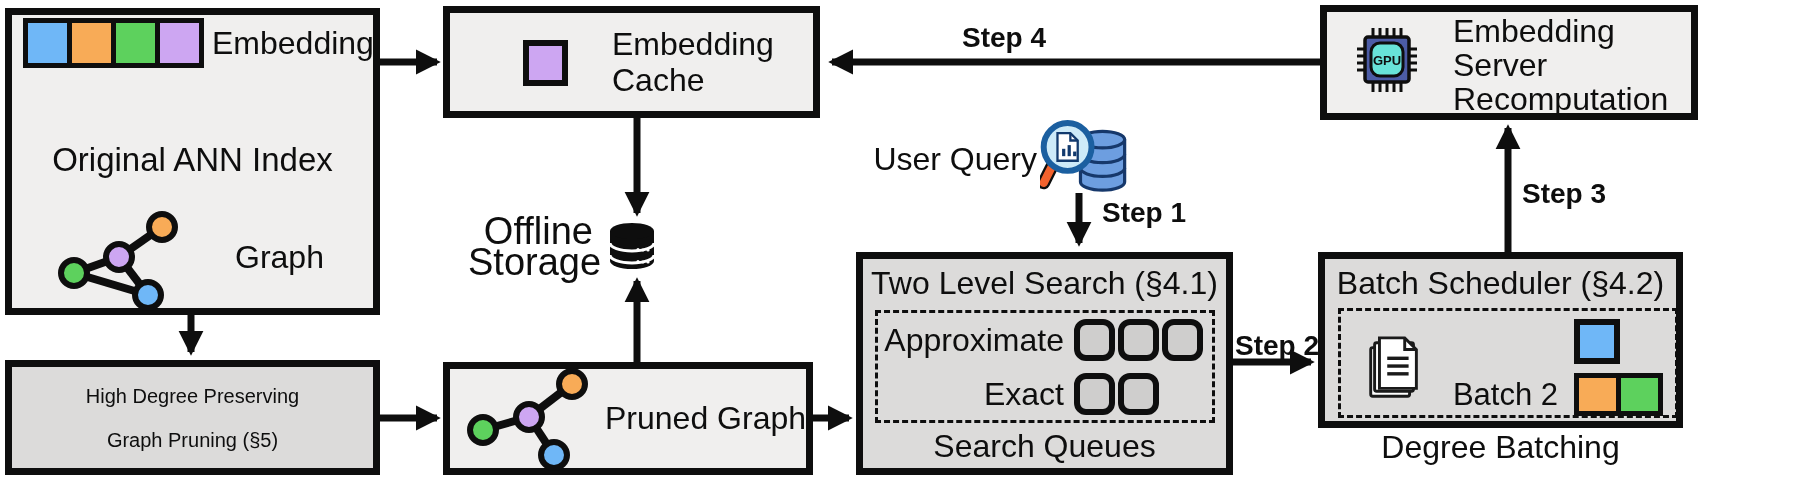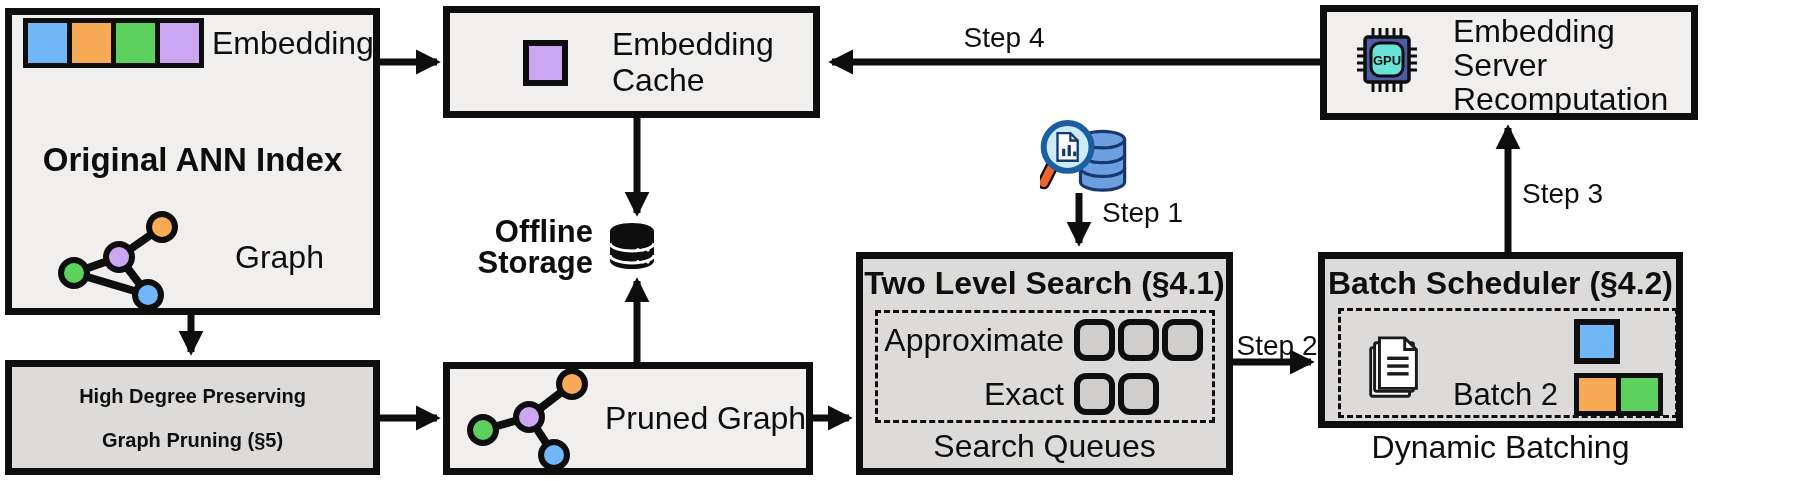--- a/index.html
+++ b/index.html
@@ -2,24 +2,24 @@
 <html><head>
 <meta charset="utf-8">
 <style>
   *{margin:0;padding:0;box-sizing:border-box}
   body{font-family:"Liberation Sans",sans-serif;background:#ffffff;color:#0e0e0e}
   .canvas{position:relative;width:1817px;height:481px;background:#ffffff;overflow:hidden}
   .box{position:absolute;border:7px solid #0e0e0e;background:#f0efee}
   .box.gray{background:#dcdbda}
   .lbl{position:absolute;font-size:32px;line-height:36px;white-space:nowrap}
   .sm{font-size:31px}
-  .bold{font-weight:bold}
+  .bold{font-weight:normal}
   .ctr{text-align:center}
   .rt{text-align:right}
-  .step{position:absolute;font-size:28px;font-weight:normal;white-space:nowrap}
+  .step{position:absolute;font-size:28px;font-weight:bold;white-space:nowrap}
   .dashed{position:absolute;border:3px dashed #0e0e0e}
   .qrow{position:absolute;display:flex;gap:3px}
   .qsq{width:41px;height:42px;border:6px solid #0e0e0e;border-radius:12px;background:#cfcecd}
   .embrow{position:absolute;display:flex;gap:5px;background:#0e0e0e;padding:5px}
   .embrow .sq{width:39px;height:40px}
   .pairrow{position:absolute;display:flex;gap:5px;background:#0e0e0e;padding:5px}
   .pairrow .sq{width:37px;height:33px}
   .cachesq{position:absolute;border:6px solid #0e0e0e}
   .arrowlayer{position:absolute;left:0;top:0}
   svg{display:block}
@@ -88,21 +88,21 @@
   </div>
 
   <div class="box" style="left:443px;top:6px;width:377px;height:112px">
     <div class="cachesq" style="left: 73px; top: 27px; width: 45px; height: 46px; background: rgb(205, 166, 242);"></div>
     <div class="lbl" style="left:162px;top:13px">
       <div>Embedding</div>
       <div>Cache</div>
     </div>
   </div>
 
-  <div class="lbl bold rt" style="left:468px;top:216px;width:125px;line-height:31px;font-size:31px">
+  <div class="lbl bold rt" style="left:468px;top:216px;width:125px;line-height:31px;font-size:38px">
     <div>Offline</div>
     <div>Storage</div>
   </div>
   <svg style="position:absolute;left:608px;top:222px" width="48" height="52" viewBox="0 0 48 52">
     <path d="M2,9 v30 a22,8 0 0 0 44,0 V9" fill="#0e0e0e"></path>
     <ellipse cx="24" cy="9" rx="22" ry="8" fill="#0e0e0e"></ellipse>
     <path d="M2,21 a22,8 0 0 0 44,0" fill="none" stroke="#ffffff" stroke-width="3"></path>
     <path d="M2,33 a22,8 0 0 0 44,0" fill="none" stroke="#ffffff" stroke-width="3"></path>
     <g fill="#ffffff">
       <circle cx="30" cy="27.5" r="1.6"></circle>
@@ -124,20 +124,21 @@
       <g stroke="#0e0e0e" stroke-width="6">
         <circle cx="117" cy="17" r="13" fill="#f8ab57"></circle>
         <circle cx="74" cy="50" r="13" fill="#cda6f2"></circle>
         <circle cx="28" cy="63" r="13" fill="#5dd15d"></circle>
         <circle cx="99" cy="88" r="13" fill="#6fb7f7"></circle>
       </g>
     </svg>
     <div class="lbl" style="left:155px;top:31px">Pruned Graph</div>
   </div>
 
+  <div class="lbl bold rt" style="left:860px;top:141px;width:177px">User Query</div>
   <svg style="position:absolute;left:1040px;top:112px" width="92" height="92" viewBox="0 0 100 100">
 
     <g stroke="#16386b" stroke-width="3.5">
       <path d="M44,30 v46 a24,9 0 0 0 48,0 V30" fill="#6d9ee0"></path>
       <path d="M44,46 a24,9 0 0 0 48,0" fill="none"></path>
       <path d="M44,61 a24,9 0 0 0 48,0" fill="none"></path>
       <ellipse cx="68" cy="30" rx="24" ry="9" fill="#6d9ee0"></ellipse>
     </g>
 
     <line x1="13" y1="59" x2="4" y2="77" stroke="#0e0e0e" stroke-width="14" stroke-linecap="round"></line>
@@ -188,21 +189,21 @@
           <line x1="24" y1="41" x2="46" y2="41"></line>
         </g>
       </svg>
       <div class="cachesq" style="left: 233px; top: 8px; width: 46px; height: 45px; background: rgb(111, 183, 247);"></div>
       <div class="lbl sm rt" style="left:107px;top:66px;width:110px">Batch 2</div>
       <div class="pairrow" style="left:233px;top:62px">
         <div class="sq" style="background: rgb(248, 171, 87);"></div>
         <div class="sq" style="background: rgb(93, 209, 93);"></div>
       </div>
     </div>
-    <div class="lbl ctr" style="left:0;right:0;top:170px">Dynamic Batching</div>
+    <div class="lbl ctr" style="left:0;right:0;top:170px">Degree Batching</div>
   </div>
 
   <div class="box" style="left:1320px;top:5px;width:378px;height:115px">
     <svg style="position:absolute;left:28px;top:14px" width="64" height="68" viewBox="0 0 64 68">
       <g stroke="#0e0e0e" stroke-width="3">
         <line x1="18" y1="2" x2="18" y2="11"></line>
           <line x1="25" y1="2" x2="25" y2="11"></line>
         <line x1="32" y1="2" x2="32" y2="11"></line>
           <line x1="39" y1="2" x2="39" y2="11"></line>
         <line x1="46" y1="2" x2="46" y2="11"></line>

